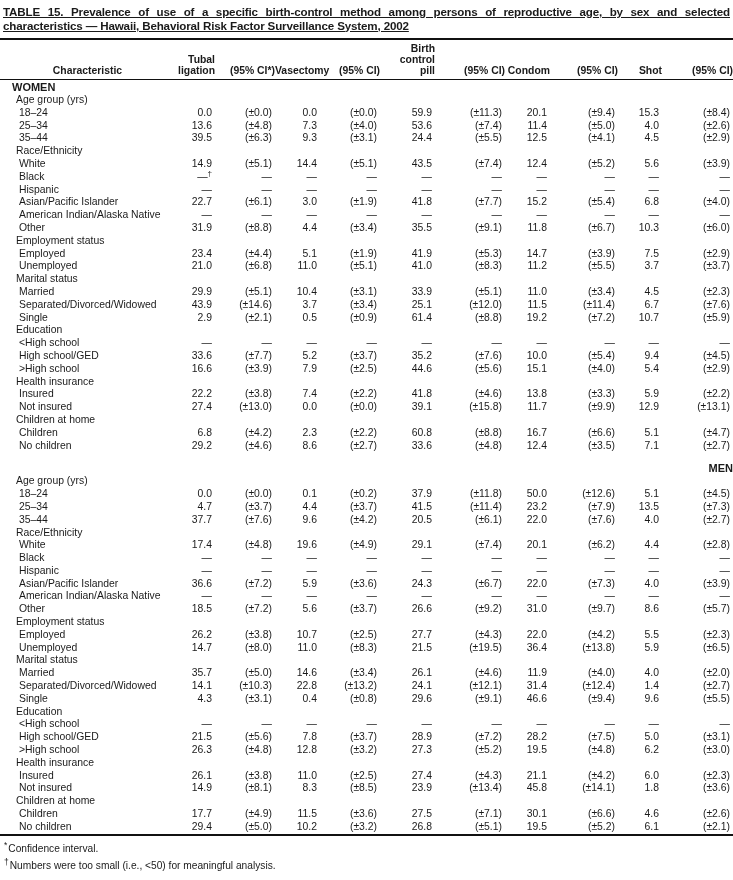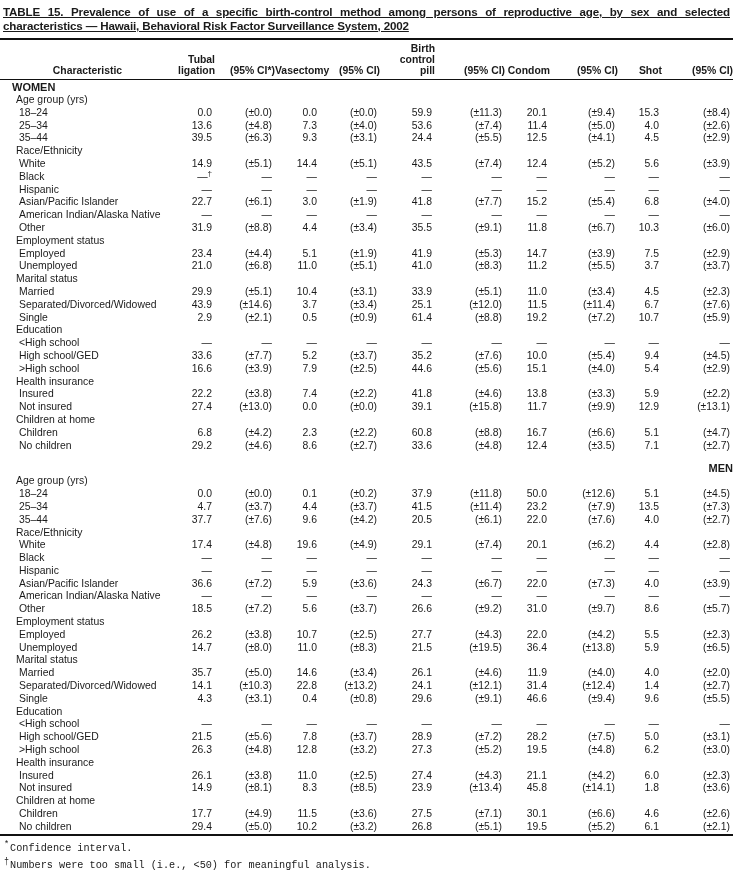--- a/index.html
+++ b/index.html
@@ -62,21 +62,21 @@
   }
   th.row-label {
     text-align: left;
     padding-left: 19px;
     overflow: visible;
   }
   td.cell { text-align: right; padding-right: 3px; }
   td.cell sup { font-size: 8px; line-height: 0; }
 
   .footnotes { margin: 3px 0 0 4px; }
-  .footnote { font-size: 10.2px; line-height: 12.6px; font-family: Liberation Mono, monospace; }
+  .footnote { font-size: 10.2px; line-height: 12.6px; }
   .footnote sup { font-size: 8.5px; margin-right: 1px; }
 </style>
 </head>
 <body>
 
 <div class="page">
 
   <div class="table-title">TABLE 15. Prevalence of use of a specific birth-control method among persons of reproductive age, by sex and selected characteristics — Hawaii, Behavioral Risk Factor Surveillance System, 2002</div>
 
   <table class="data-table">

